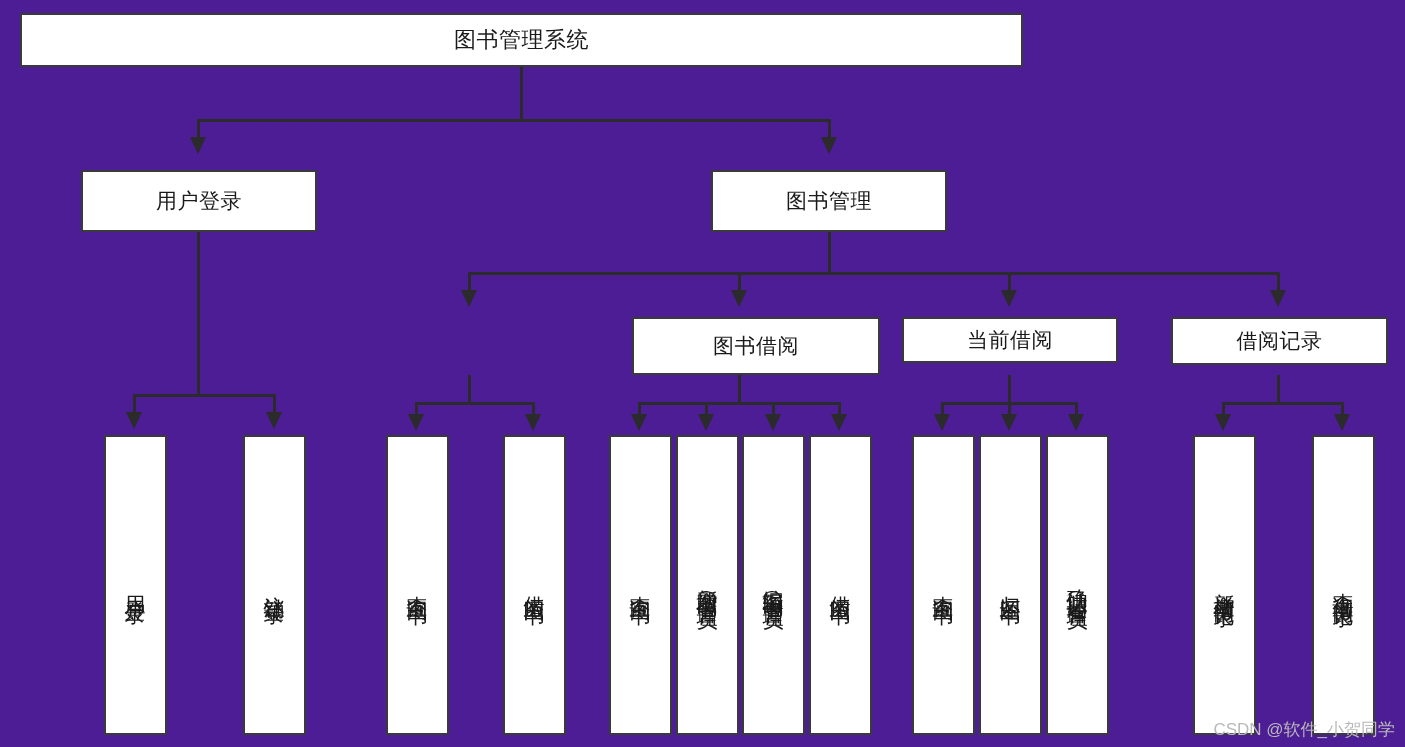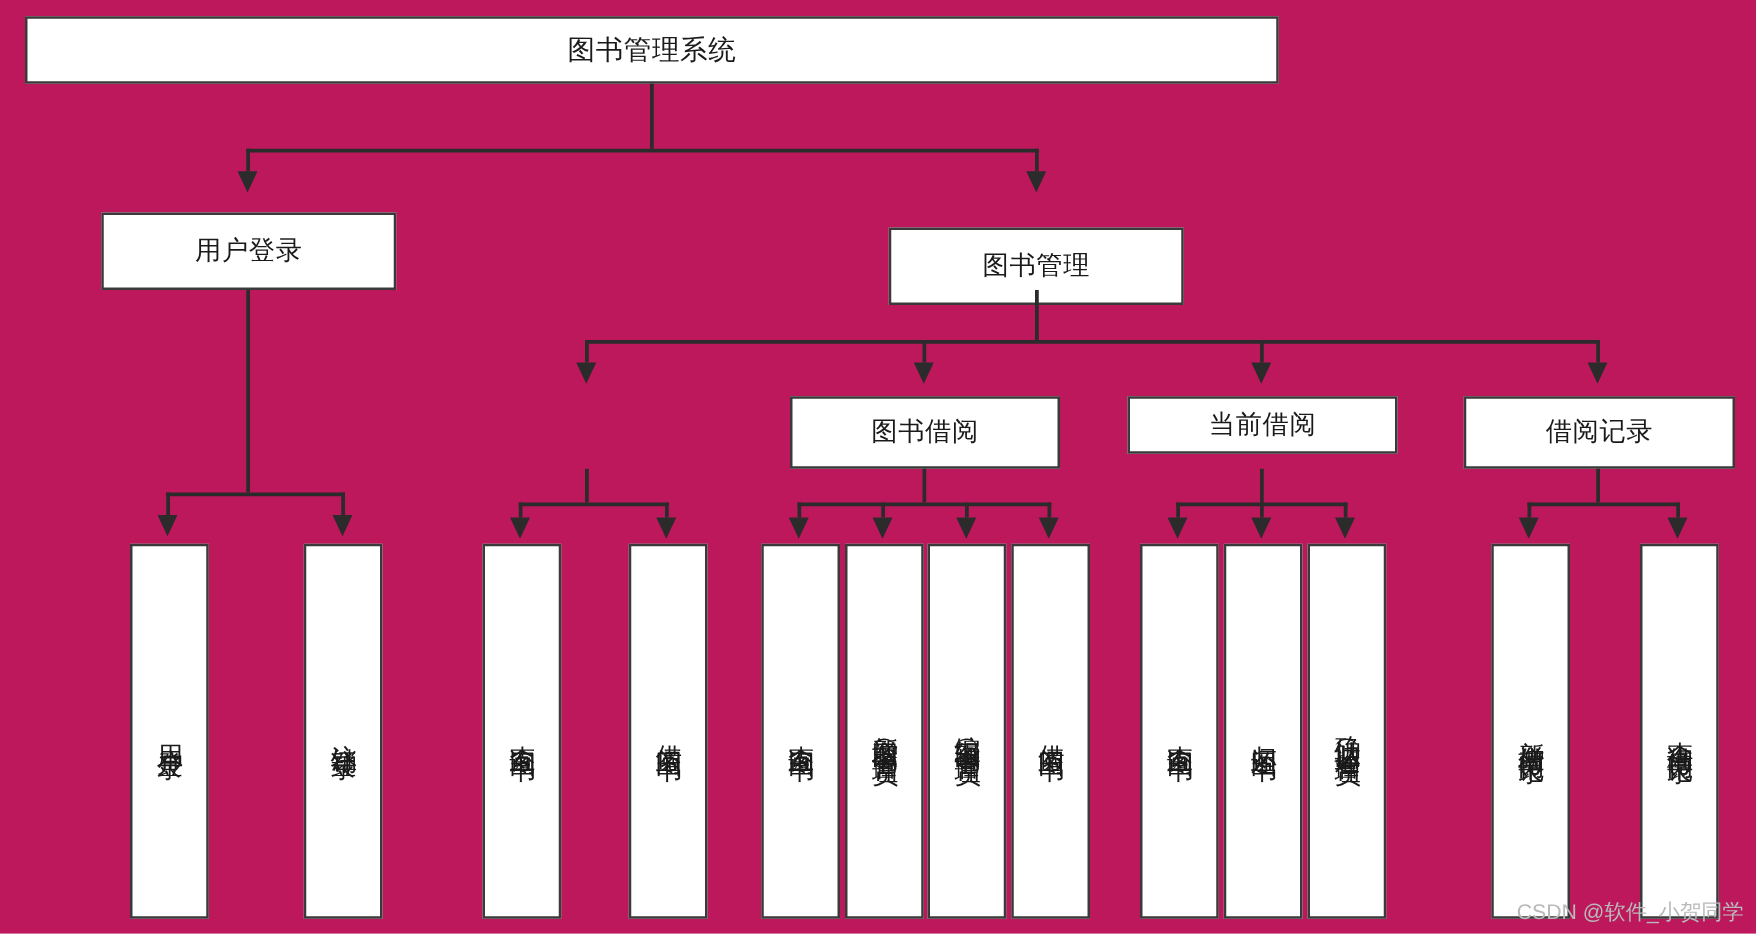--- a/index.html
+++ b/index.html
@@ -7,21 +7,21 @@
     padding: 0;
     background: #ffffff;
   }
   body {
     font-family: "Liberation Sans", "DejaVu Sans", sans-serif;
   }
   #canvas {
     position: relative;
     width: 1405px;
     height: 747px;
-    background: #be185d;
+    background: #4c1d95;
     overflow: hidden;
   }
   
   .node {
     position: absolute;
     box-sizing: border-box;
     background: #ffffff;
     border: 2px solid #3a3a3a;
     display: flex;
     align-items: center;
@@ -95,21 +95,21 @@
 
   <div class="seg h" style="left:197px; top:119px; width:634px; height:3px;"></div>
   <div class="seg v" style="left:197px; top:119px; width:3px; height:18px;"></div>
   <div class="seg v" style="left:828px; top:119px; width:3px; height:18px;"></div>
   <div class="arrow" style="left:190px; top:137px;"></div>
   <div class="arrow" style="left:821px; top:137px;"></div>
 
   <div class="node level2" style="left:81px; top:170px; width:236px; height:62px;">
     <span class="label">用户登录</span>
   </div>
-  <div class="node level2" style="left:711px; top:170px; width:236px; height:62px;margin-top:12px;">
+  <div class="node level2" style="left:711px; top:170px; width:236px; height:62px;">
     <span class="label">图书管理</span>
   </div>
 
   <div class="seg v" style="left:197px; top:232px; width:3px; height:162px;"></div>
   <div class="seg h" style="left:133px; top:394px; width:143px; height:3px;"></div>
   <div class="seg v" style="left:133px; top:394px; width:3px; height:18px;"></div>
   <div class="seg v" style="left:273px; top:394px; width:3px; height:18px;"></div>
   <div class="arrow" style="left:126px; top:412px;"></div>
   <div class="arrow" style="left:266px; top:412px;"></div>
 
@@ -117,27 +117,27 @@
   <div class="seg h" style="left:468px; top:272px; width:812px; height:3px;"></div>
   <div class="seg v" style="left:468px; top:272px; width:3px; height:18px;"></div>
   <div class="seg v" style="left:738px; top:272px; width:3px; height:18px;"></div>
   <div class="seg v" style="left:1008px; top:272px; width:3px; height:18px;"></div>
   <div class="seg v" style="left:1277px; top:272px; width:3px; height:18px;"></div>
   <div class="arrow" style="left:461px; top:290px;"></div>
   <div class="arrow" style="left:731px; top:290px;"></div>
   <div class="arrow" style="left:1001px; top:290px;"></div>
   <div class="arrow" style="left:1270px; top:290px;"></div>
 
-  <div class="node level3" style="left:632px; top:317px; width:216px; height:58px;">
+  <div class="node level3" style="left:632px; top:317px; width:248px; height:58px;">
     <span class="label">图书借阅</span>
   </div>
   <div class="node level3" style="left:902px; top:317px; width:216px; height:46px;">
     <span class="label">当前借阅</span>
   </div>
-  <div class="node level3" style="left:1171px; top:317px; width:217px; height:58px;">
+  <div class="node level3" style="left:1171px; top:317px; width:217px; height:48px;">
     <span class="label">借阅记录</span>
   </div>
 
   <div class="seg v" style="left:468px; top:375px; width:3px; height:27px;"></div>
   <div class="seg h" style="left:415px; top:402px; width:120px; height:3px;"></div>
   <div class="seg v" style="left:415px; top:402px; width:3px; height:12px;"></div>
   <div class="seg v" style="left:532px; top:402px; width:3px; height:12px;"></div>
   <div class="arrow" style="left:408px; top:414px;"></div>
   <div class="arrow" style="left:525px; top:414px;"></div>
 

